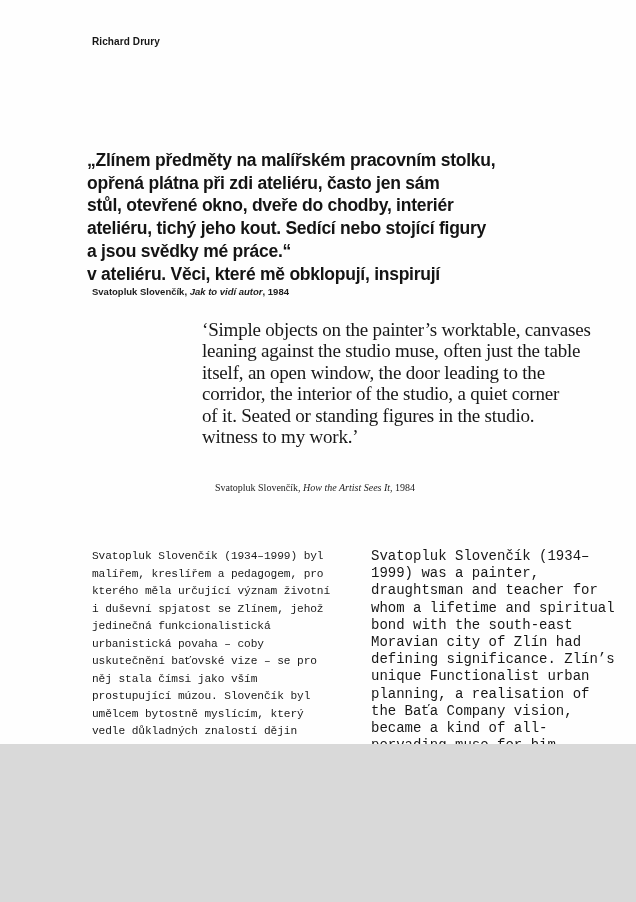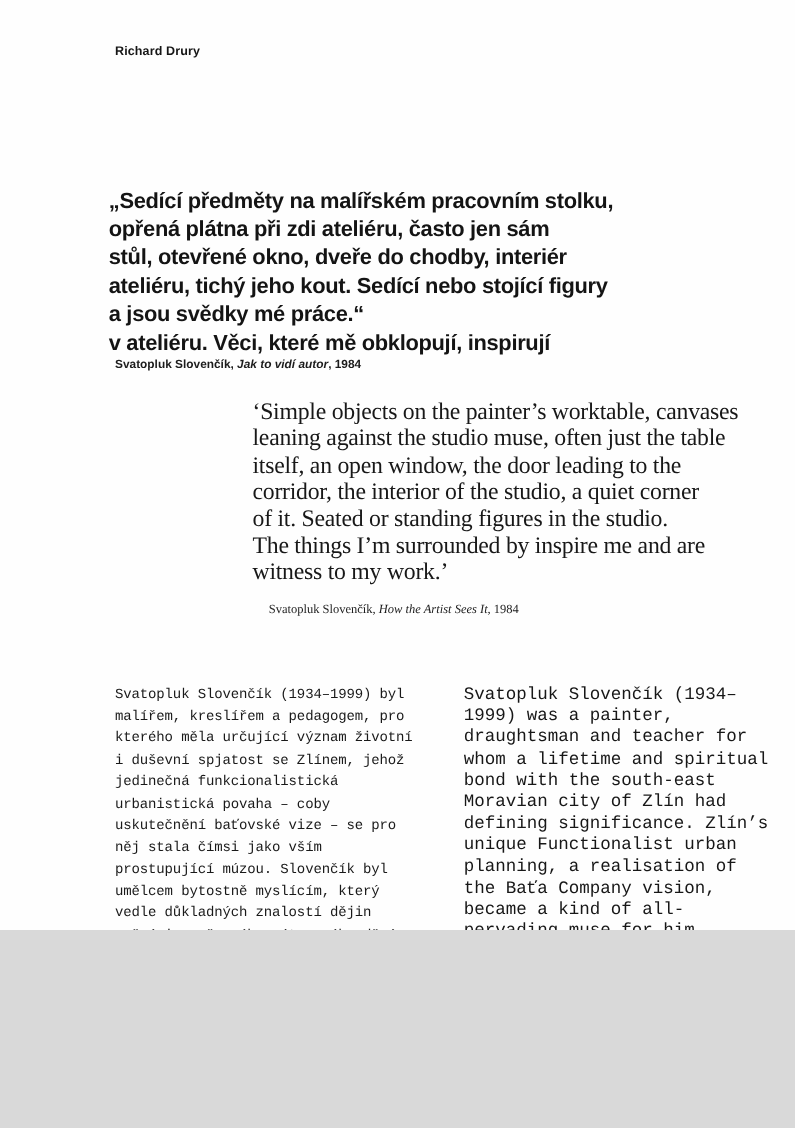--- a/index.html
+++ b/index.html
@@ -110,39 +110,38 @@
   }
 </style>
 </head>
 <body>
 
 <div class="page">
 
   <div class="author">Richard Drury</div>
 
   <div class="quote-cz">
-    <div class="qline">„Sedící předměty na malířském pracovním stolku,</div>
+    <div class="qline">„Zlínem předměty na malířském pracovním stolku,</div>
     <div class="qline">opřená plátna při zdi ateliéru, často jen sám</div>
     <div class="qline">stůl, otevřené okno, dveře do chodby, interiér</div>
     <div class="qline">ateliéru, tichý jeho kout. Sedící nebo stojící figury</div>
     <div class="qline">a jsou svědky mé práce.“</div>
     <div class="qline">v ateliéru. Věci, které mě obklopují, inspirují</div>
   </div>
 
   <div class="attr attr-cz">
     <span>Svatopluk Slovenčík, </span><span class="work-title">Jak to vidí autor</span><span>, 1984</span>
   </div>
 
   <div class="quote-en">
     <div class="qline">‘Simple objects on the painter’s worktable, canvases</div>
     <div class="qline">leaning against the studio muse, often just the table</div>
     <div class="qline">itself, an open window, the door leading to the</div>
     <div class="qline">corridor, the interior of the studio, a quiet corner</div>
     <div class="qline">of it. Seated or standing figures in the studio.</div>
-    <div class="qline">The things I’m surrounded by inspire me and are</div>
     <div class="qline">witness to my work.’</div>
   </div>
 
   <div class="attr attr-en">
     <span>Svatopluk Slovenčík, </span><span class="work-title">How the Artist Sees It</span><span>, 1984</span>
   </div>
 
   <div class="bio-cz">Svatopluk Slovenčík (1934–1999) byl malířem, kreslířem a pedagogem, pro kterého měla určující význam životní i duševní spjatost se Zlínem, jehož jedinečná funkcionalistická urbanistická povaha – coby uskutečnění baťovské vize – se pro něj stala čímsi jako vším prostupující múzou. Slovenčík byl umělcem bytostně myslícím, který vedle důkladných znalostí dějin umění i současného výtvarného dění disponoval mimořádnou schopností kritického uvažování – nad sebou samým i nad okolním světem. Za éry komunistické totality i po roce 1989 si Slovenčík striktně razil vlastní cestu – ve smyslu nekompromisní tvůrčí originality i ve smyslu vědomě zvolené nezávislosti stranou exponovaných center kulturního dění či skupinové činnosti.</div>
 
   <div class="bio-en">Svatopluk Slovenčík (1934–1999) was a painter, draughtsman and teacher for whom a lifetime and spiritual bond with the south-east Moravian city of Zlín had defining significance. Zlín’s unique Functionalist urban planning, a realisation of the Baťa Company vision, became a kind of all-pervading muse for him. Slovenčík was an artist with a keen intellect, who, in addition to a thorough knowledge of art history and contemporary art, possessed an exceptional ability to think critically – both about himself and the world around him. During the era of Communist totalitarianism and later, after the return to democracy of 1989, Slovenčík strictly forged his own path – both in the sense of uncompromising artistic originality and in his consciously chosen independence from high-profile centres of cultural developments and group activity.</div>

